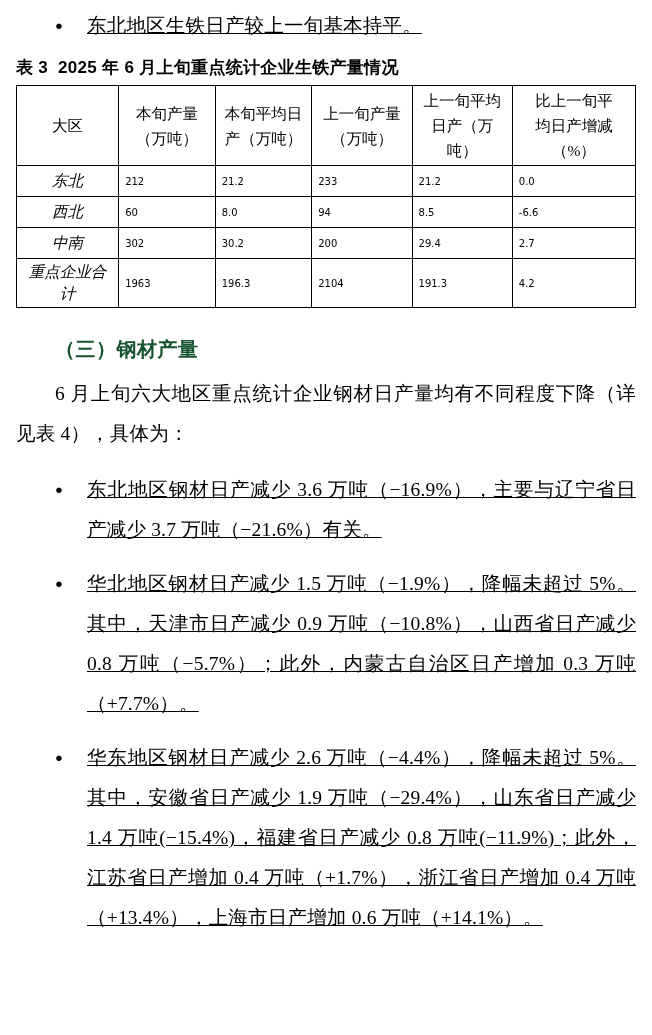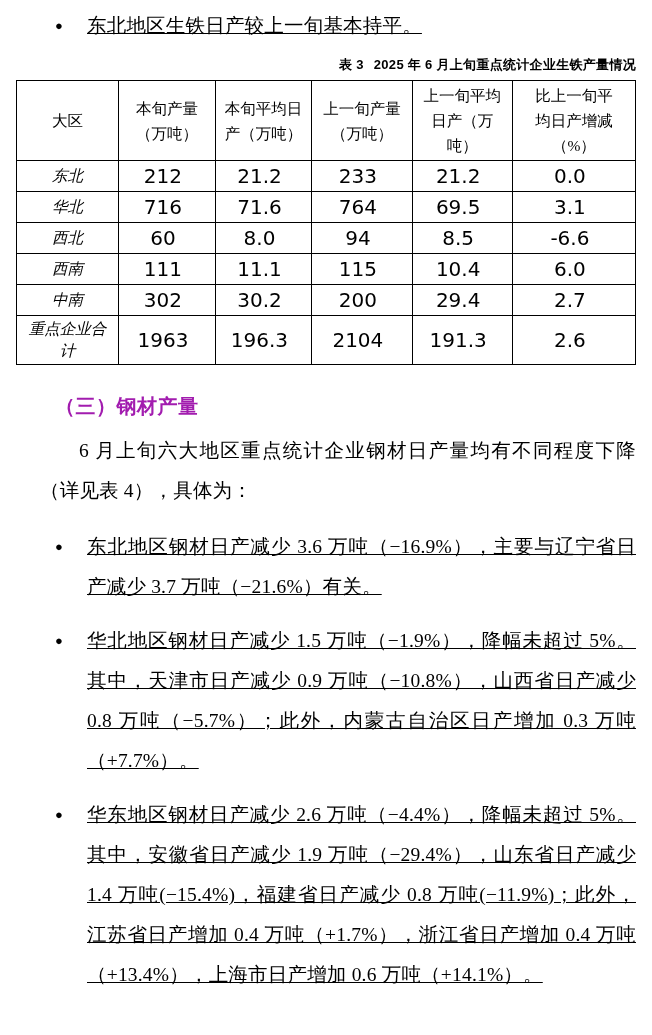--- a/index.html
+++ b/index.html
@@ -23,21 +23,20 @@
   p.body-text {
     margin: 0 0 2px 0;
     font-size: 19.5px;
     line-height: 40px;
     letter-spacing: 0.2px;
     text-align: justify;
     text-justify: inter-ideograph;
   }
   p.indent {
     text-indent: 39px;
-    margin-left: 24px;
   }
   .bullet-para {
     margin: 0;
     font-size: 19.5px;
     line-height: 40px;
     text-align: justify;
     text-justify: inter-ideograph;
     padding-left: 39px;
     position: relative;
     letter-spacing: 0.2px;
@@ -51,22 +50,22 @@
   }
   .bullet-para .btext {
     display: block;
     padding-left: 32px;
     text-decoration: underline;
   }
   .spacer-14 { height: 14px; }
 
   
   .table-caption {
-    text-align: right;
-    font-size: 13px;
+    text-align: left;
+    font-size: 17px;
     font-weight: bold;
     font-family: "Liberation Sans", sans-serif;
     margin: 10px 0 6px 0;
     letter-spacing: 0.3px;
   }
   .table-caption .capnum {
     margin-right: 10px;
   }
 
   table.data-table {
@@ -89,37 +88,37 @@
     font-size: 15.5px;
   }
   table.data-table tbody td.region {
     text-align: center;
     height: 26px;
     line-height: 22px;
     font-size: 15.5px;
     font-style: italic;
   }
   table.data-table tbody td.num {
-    text-align: center;
+    text-align: left;
     padding-right: 14px;
     font-family: "DejaVu Sans", sans-serif;
-    font-size: 20px;
+    font-size: 10px;
   }
   .col-region { width: 16.5%; }
   .col-n1 { width: 15.6%; }
   .col-n2 { width: 15.6%; }
   .col-n3 { width: 16.2%; }
   .col-n4 { width: 16.2%; }
   .col-n5 { width: 19.9%; }
 
   h3.section-title {
     font-size: 20px;
     font-weight: bold;
     font-family: "Liberation Sans", sans-serif;
-    color: #a21caf;
+    color: #14532d;
     margin: 24px 0 8px 0;
     text-indent: 39px;
     letter-spacing: 0.5px;
     line-height: 34px;
   }
 </style>
 </head>
 <body>
 
 <div class="page">
@@ -174,58 +173,42 @@
     <tbody>
       <tr>
         <td class="region">东北</td>
         <td class="num">212</td>
         <td class="num">21.2</td>
         <td class="num">233</td>
         <td class="num">21.2</td>
         <td class="num">0.0</td>
       </tr>
       <tr>
-        <td class="region">华北</td>
-        <td class="num">716</td>
-        <td class="num">71.6</td>
-        <td class="num">764</td>
-        <td class="num">69.5</td>
-        <td class="num">3.1</td>
-      </tr>
-      <tr>
         <td class="region">西北</td>
         <td class="num">60</td>
         <td class="num">8.0</td>
         <td class="num">94</td>
         <td class="num">8.5</td>
         <td class="num">-6.6</td>
       </tr>
       <tr>
-        <td class="region">西南</td>
-        <td class="num">111</td>
-        <td class="num">11.1</td>
-        <td class="num">115</td>
-        <td class="num">10.4</td>
-        <td class="num">6.0</td>
-      </tr>
-      <tr>
         <td class="region">中南</td>
         <td class="num">302</td>
         <td class="num">30.2</td>
         <td class="num">200</td>
         <td class="num">29.4</td>
         <td class="num">2.7</td>
       </tr>
       <tr>
         <td class="region">重点企业合计</td>
         <td class="num">1963</td>
         <td class="num">196.3</td>
         <td class="num">2104</td>
         <td class="num">191.3</td>
-        <td class="num">2.6</td>
+        <td class="num">4.2</td>
       </tr>
     </tbody>
   </table>
 
   <h3 class="section-title">（三）钢材产量</h3>
 
   <p class="body-text indent">6 月上旬六大地区重点统计企业钢材日产量均有不同程度下降（详见表 4），具体为：</p>
 
   <div class="spacer-14"></div>
 

